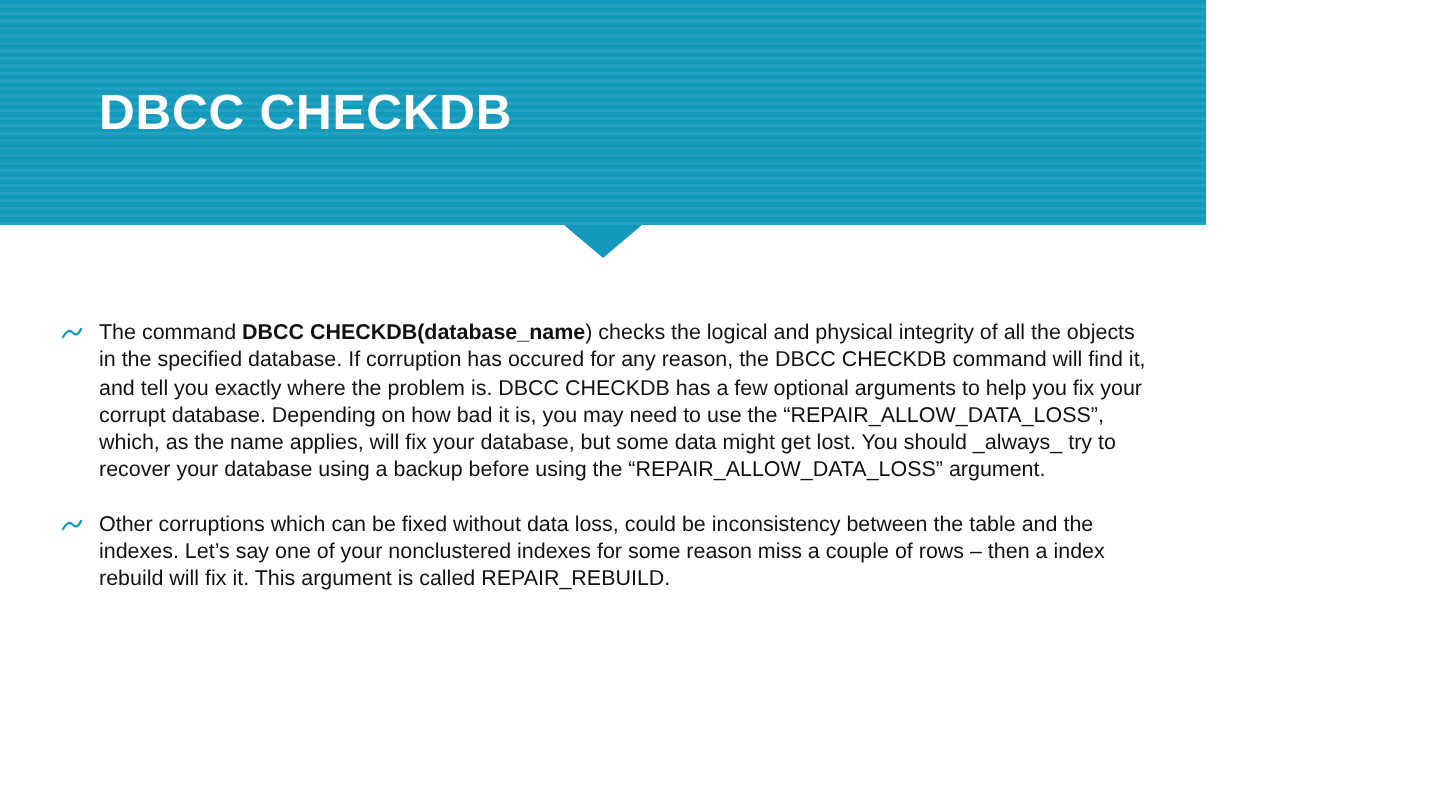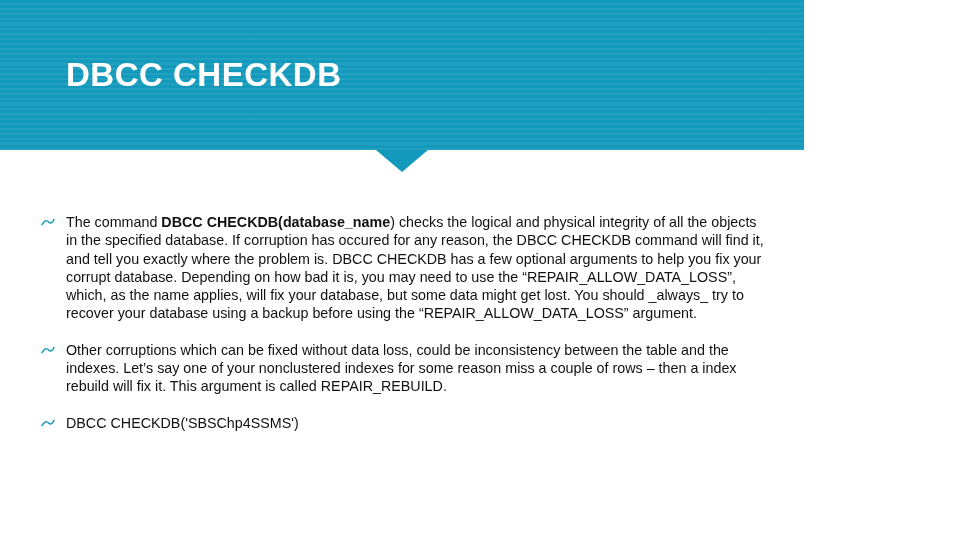--- a/index.html
+++ b/index.html
@@ -83,23 +83,15 @@
 
     <div class="item">
       <span class="bullet">
         <svg viewBox="0 0 24 24">
             <path fill="none" stroke="#1399bc" stroke-width="2.2" stroke-linecap="round" d="M3 16 C7 10,9 8,13 12 C16 15,19 13,21 8"></path>
           </svg>
       </span>
       <span>Other corruptions which can be fixed without data loss, could be inconsistency between the table and the indexes. Let’s say one of your nonclustered indexes for some reason miss a couple of rows – then a index rebuild will fix it. This argument is called REPAIR_REBUILD.</span>
     </div>
 
-    <div class="item">
-      <span class="bullet">
-        <svg viewBox="0 0 24 24">
-            <path fill="none" stroke="#1399bc" stroke-width="2.2" stroke-linecap="round" d="M3 16 C7 10,9 8,13 12 C16 15,19 13,21 8"></path>
-          </svg>
-      </span>
-      <span>DBCC CHECKDB('SBSChp4SSMS')</span>
-    </div>
 
   </div>
 </div>
 
 </body></html>

